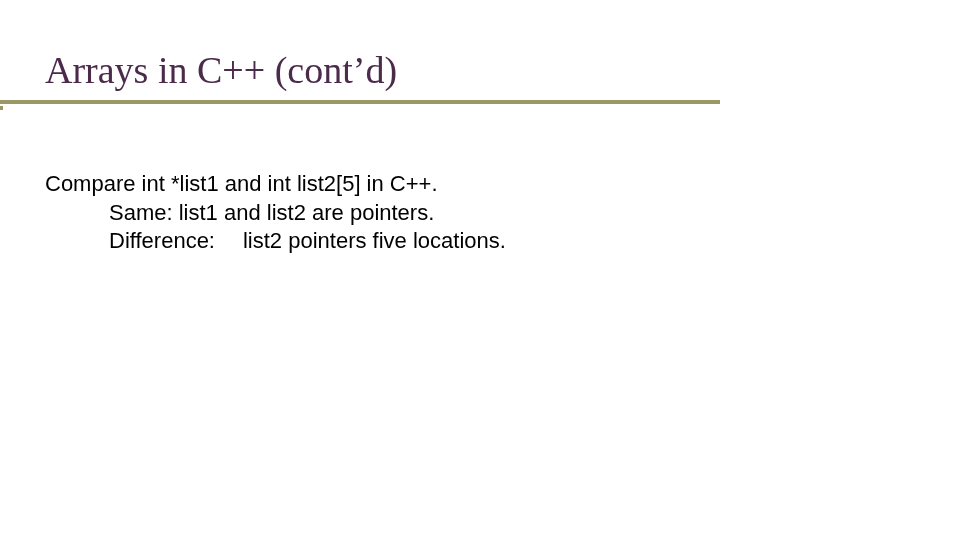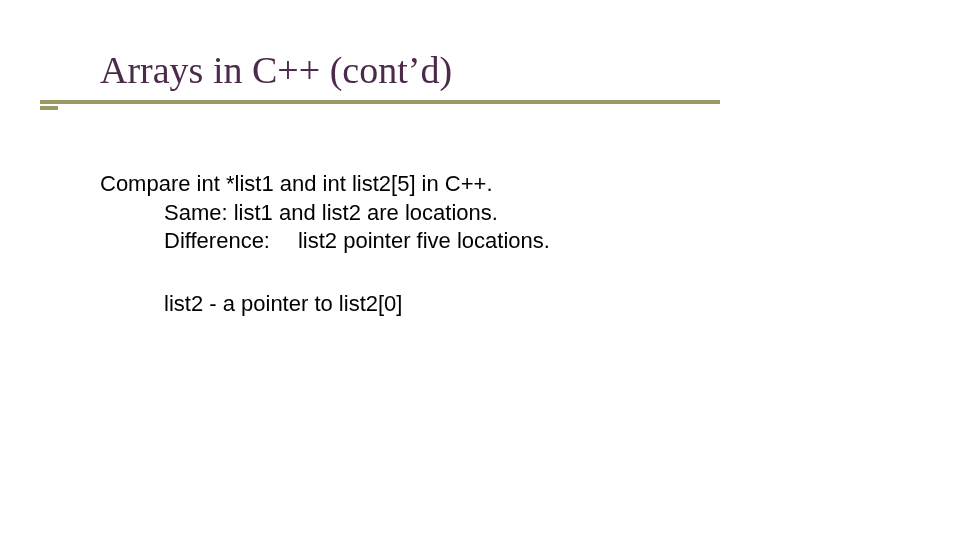--- a/index.html
+++ b/index.html
@@ -10,21 +10,21 @@
     background: #ffffff;
     font-family: Arial, Helvetica, sans-serif;
     color: #000;
     overflow: hidden;
   }
   .slide {
     position: relative;
     width: 780px;
     height: 540px;
     box-sizing: border-box;
-    padding: 48px 70px 40px 100px;
+    padding: 48px 70px 40px 45px;
   }
   .title {
     font-family: "Times New Roman", Times, serif;
     font-size: 38px;
     color: #4b2a4b;
     margin: 0 0 8px 0;
     font-weight: 400;
   }
   .rule-wrap {
     position: relative;
@@ -78,25 +78,24 @@
   <div class="rule-wrap">
     <div class="rule-main"></div>
     <div class="rule-accent"></div>
   </div>
 
   <div class="body">
 
     <div class="para">
       <span class="line1">Compare int *list1 and int list2[5] in C++.</span>
       <span class="indent">
-        <span>Same:</span><span> list1 and list2 are locations.</span>
+        <span>Same:</span><span> list1 and list2 are pointers.</span>
       </span>
       <span class="indent">
-        <span>Difference:</span><span class="gap"></span><span>list2 pointer five locations.</span>
+        <span>Difference:</span><span class="gap"></span><span>list2 pointers five locations.</span>
       </span>
     </div>
 
     <div class="para">
-      <span class="indent">list2 - a pointer to list2[0]</span>
     </div>
 
   </div>
 </div>
 
 </body></html>

